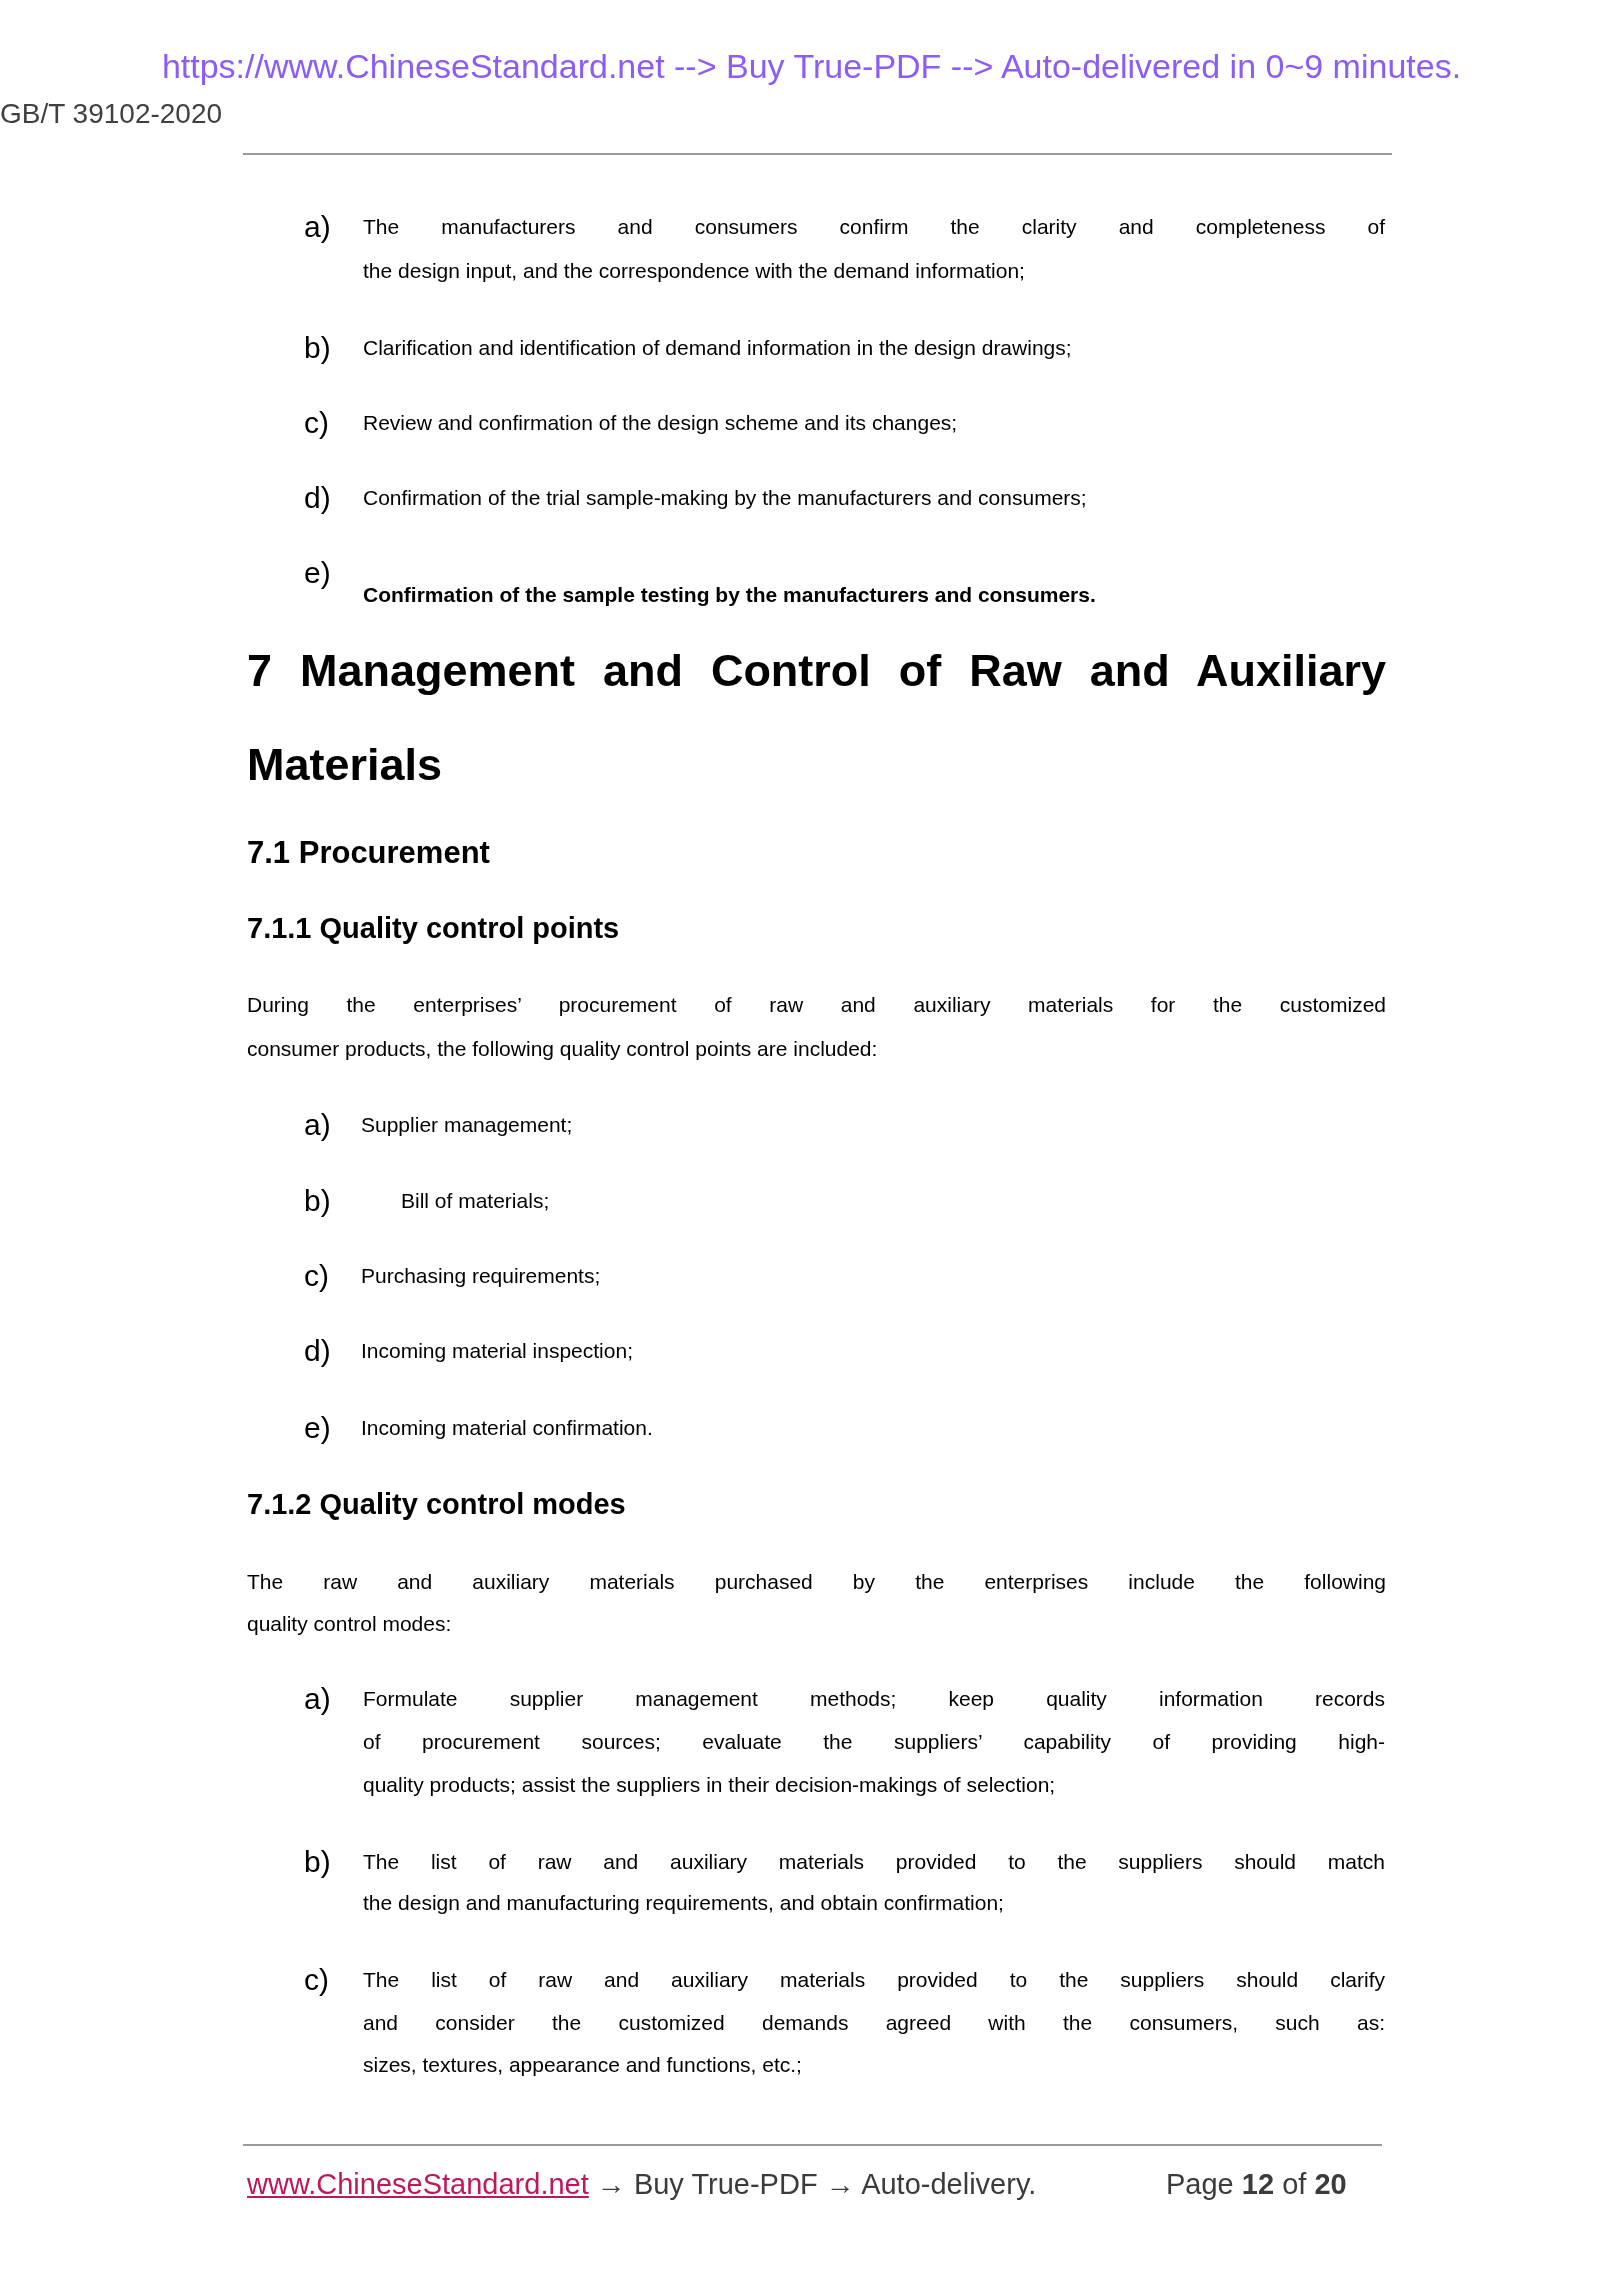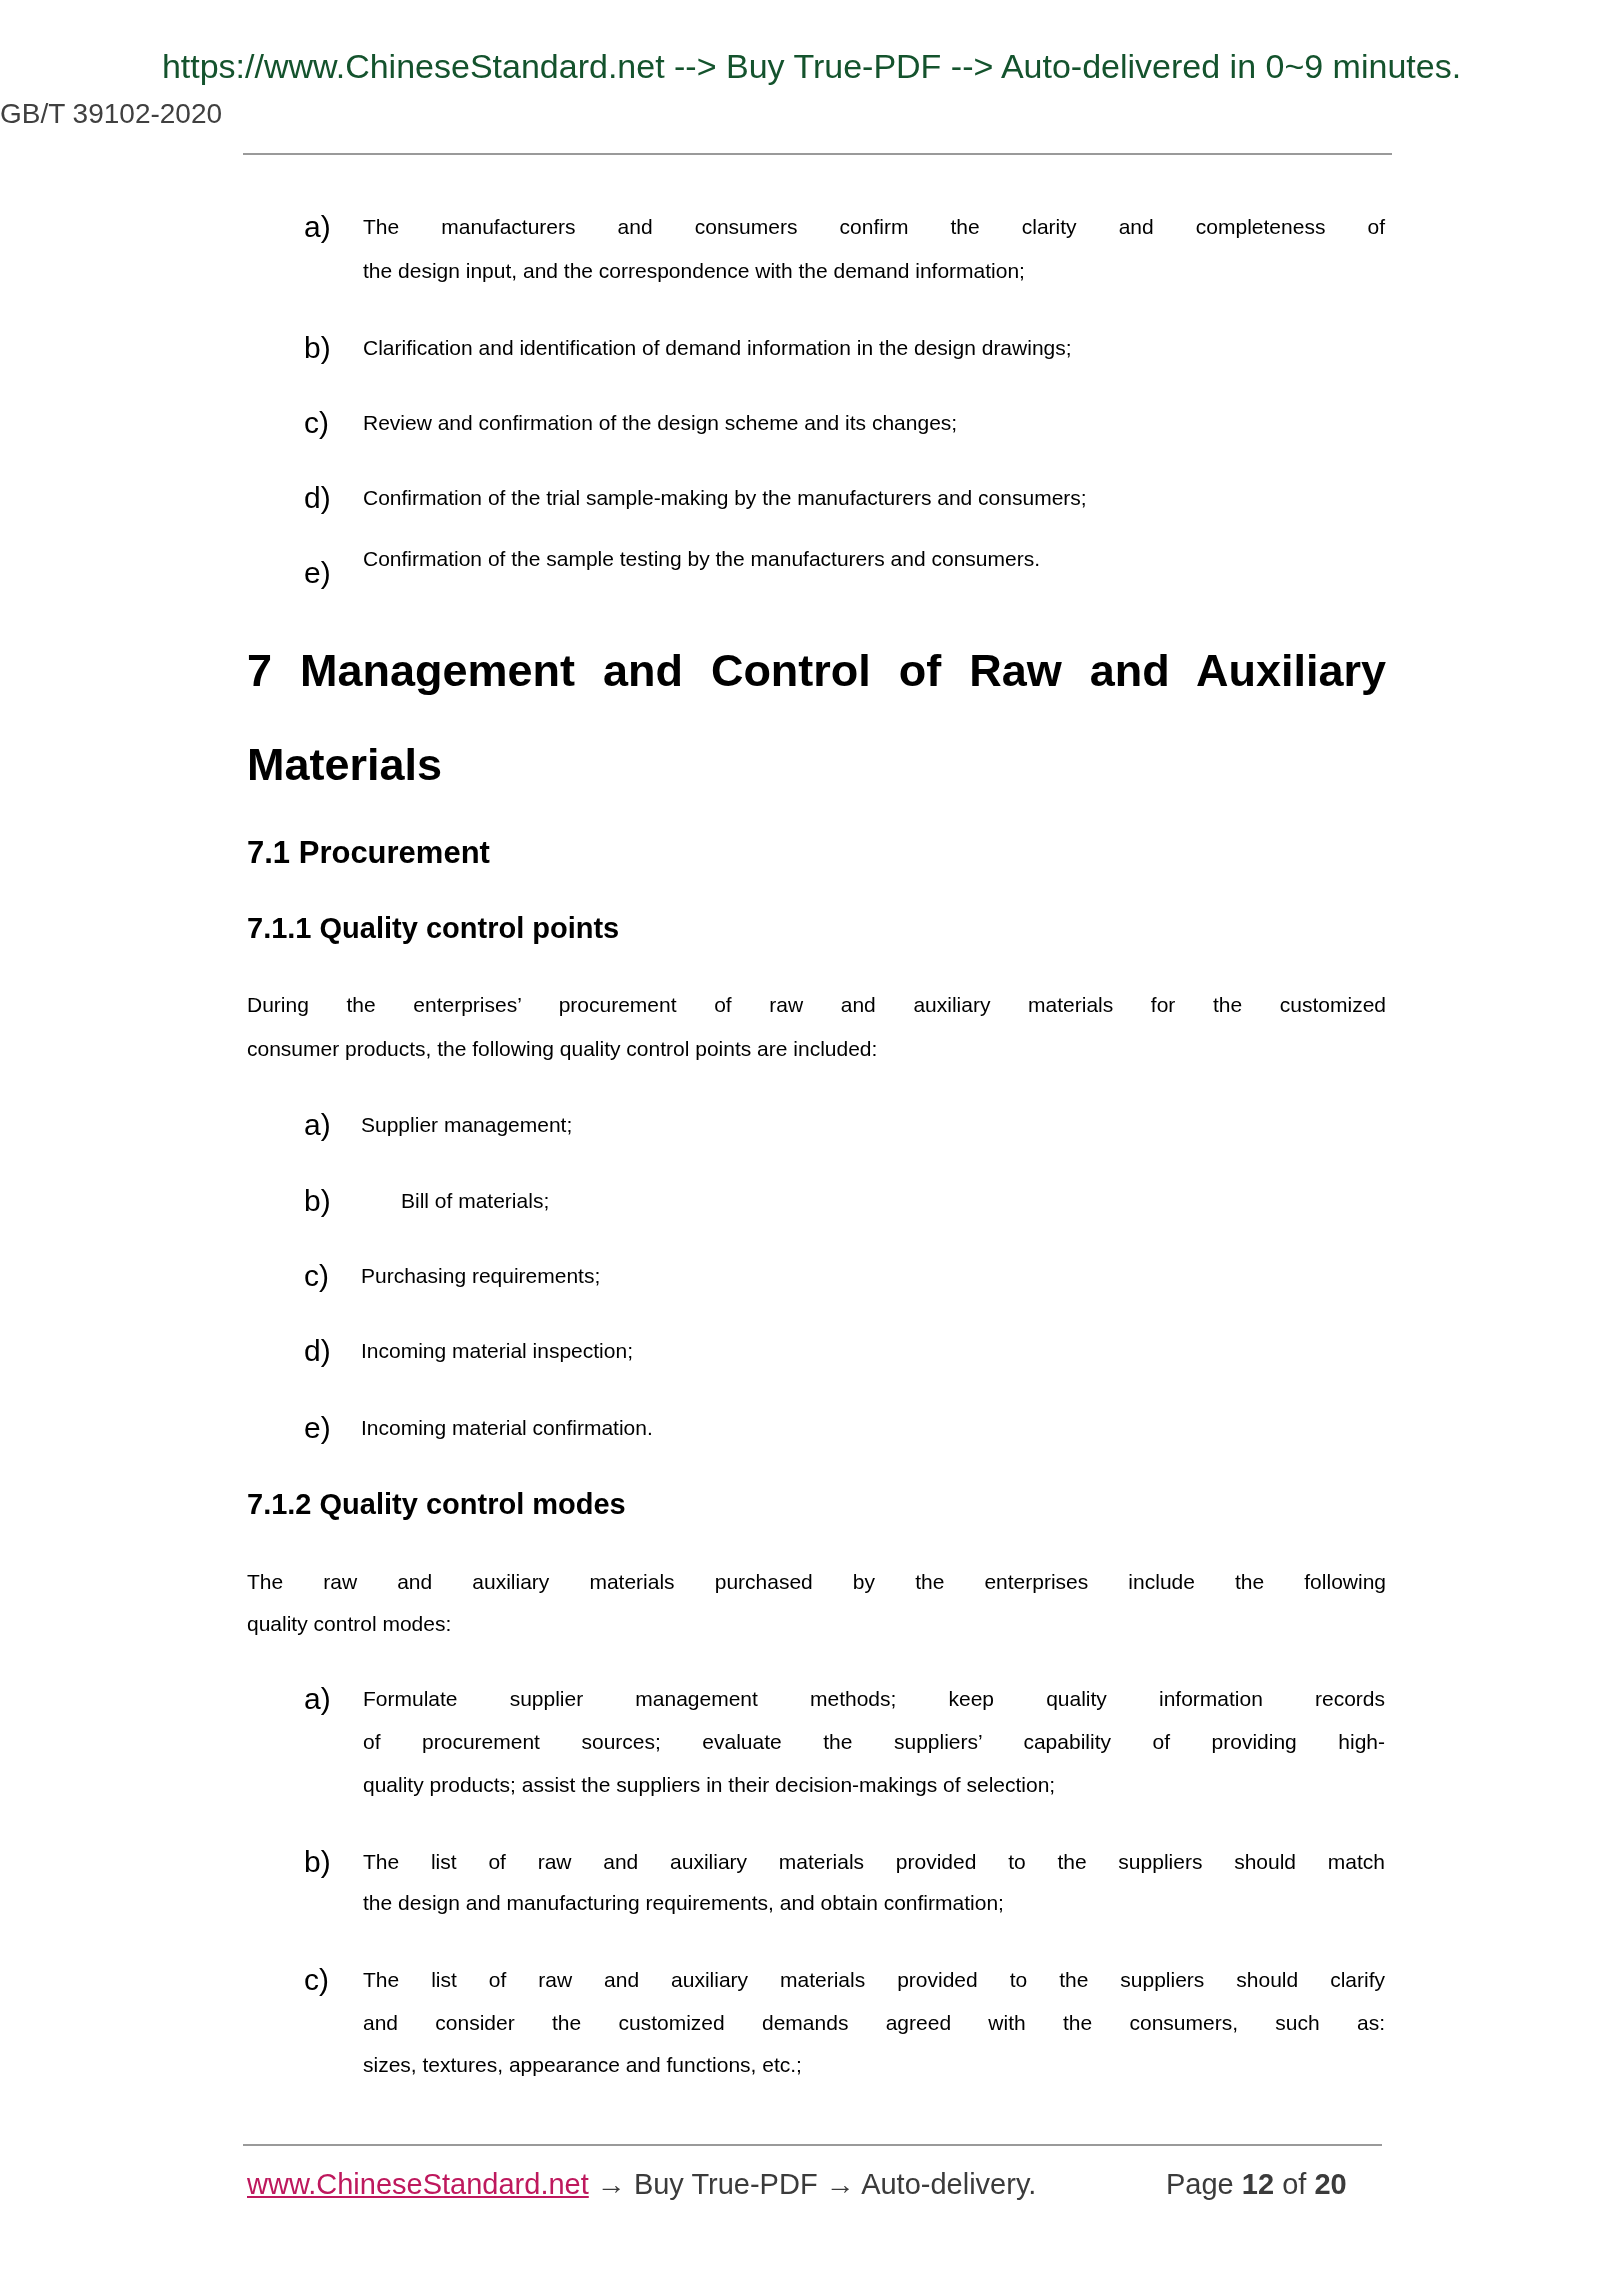--- a/index.html
+++ b/index.html
@@ -1,19 +1,19 @@
 <!DOCTYPE html>
 <html style="font-size:13.3px"><head>
 <meta charset="utf-8">
 <style>
   html, body { margin:0; padding:0; background:#ffffff; }
   body { width:1623px; height:2295px; position:relative; overflow:hidden;
          font-family:"Liberation Sans", sans-serif; color:#000; }
   .abs { position:absolute; white-space:nowrap; }
-  .hdr-url { top:47px; left:0; width:1623px; text-align:center; font-size:34px; color:#14532d; }
+  .hdr-url { top:47px; left:0; width:1623px; text-align:center; font-size:34px; color:#8b5cf6; }
   .hdr-std { top:98px; left:0; width:1623px; font-size:28px; color:#404040; }
   .rule { position:absolute; left:243px; width:1149px; height:1.7px; background:#9a9a9a; }
   .txt { font-size:21px; line-height:37px; }
   .lbl { font-size:30px; line-height:37px; }
   .just { text-align:justify; text-align-last:justify; }
   .h1 { font-size:45px; font-weight:bold; line-height:53px; }
   .h2 { font-size:31px; font-weight:bold; line-height:37px; }
   .h3 { font-size:29px; font-weight:bold; line-height:37px; }
   .foot { font-size:29px; color:#3b3b3b; line-height:37px; }
   .foot a { color:#be185d; text-decoration:underline; }
@@ -39,21 +39,21 @@
   <div>
     <span class="abs lbl" style="left:304px; top:404px;">c)</span>
     <span class="abs txt" style="left:363px; top:404px;">Review and confirmation of the design scheme and its changes;</span>
   </div>
   <div>
     <span class="abs lbl" style="left:304px; top:479px;">d)</span>
     <span class="abs txt" style="left:363px; top:479px;">Confirmation of the trial sample-making by the manufacturers and consumers;</span>
   </div>
   <div>
     <span class="abs lbl" style="left:304px; top:554px;">e)</span>
-    <span class="abs txt" style="left:363px; top:540px;">Confirmation of the sample testing by the manufacturers and consumers.</span>
+    <span class="abs txt" style="left:363px; top:576px;font-weight:bold;">Confirmation of the sample testing by the manufacturers and consumers.</span>
   </div>
 </div>
 
 <div class="abs h1 just" style="left:247px; top:644px; width:1139px;">7 Management and Control of Raw and Auxiliary</div>
 <div class="abs h1" style="left:247px; top:730px;margin-top:8px;">Materials</div>
 
 <div class="abs h2" style="left:247px; top:834px;">7.1 Procurement</div>
 
 <div class="abs h3" style="left:247px; top:910px;">7.1.1 Quality control points</div>
 <div class="abs txt just" style="left:247px; top:986px; width:1139px;">During the enterprises’ procurement of raw and auxiliary materials for the customized</div>

